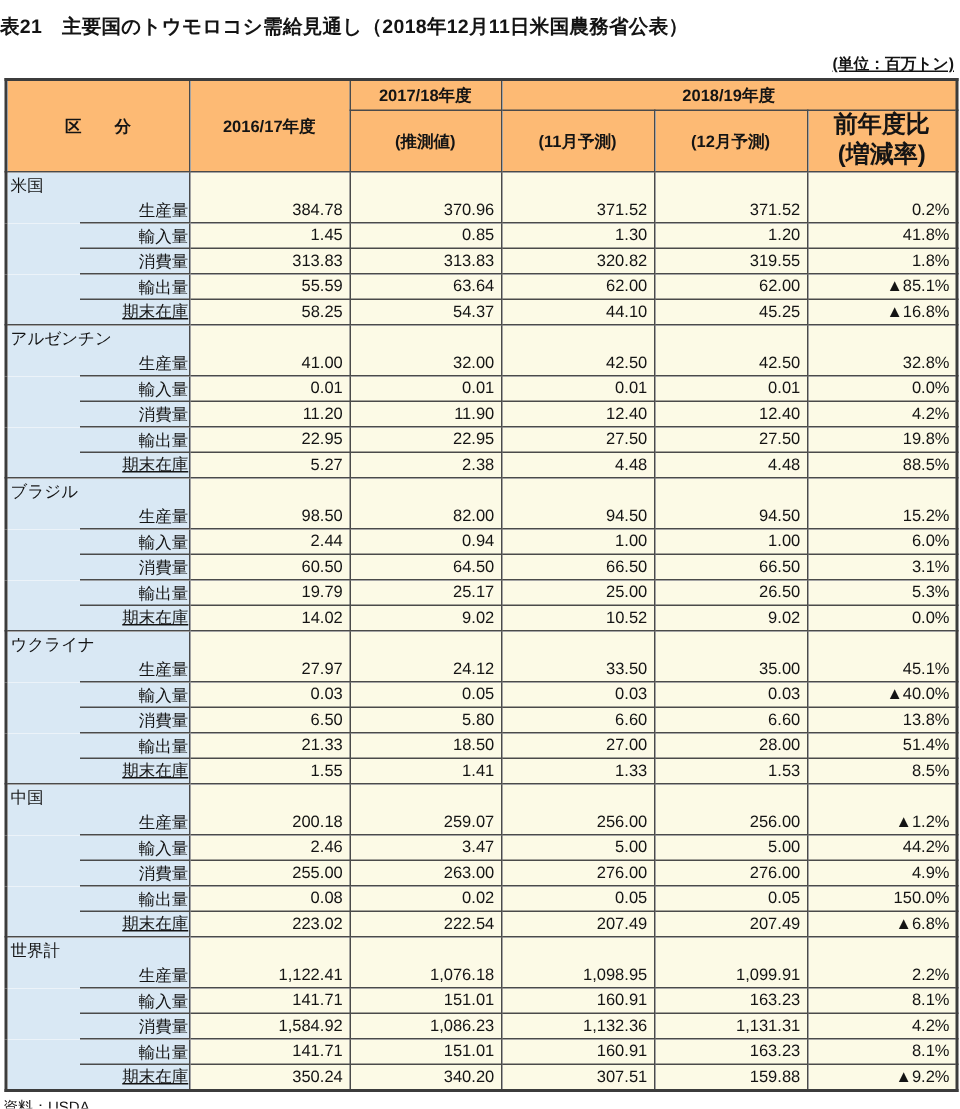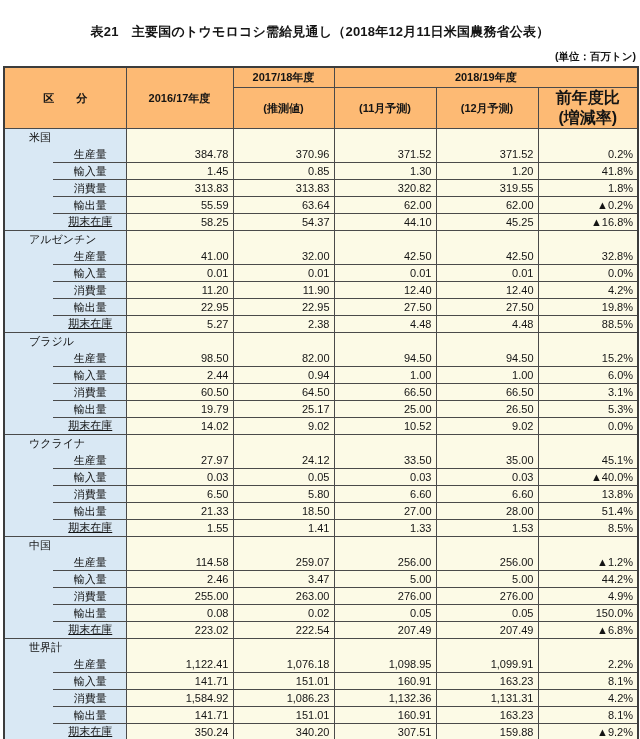--- a/index.html
+++ b/index.html
@@ -2,49 +2,50 @@
 <html><head>
 <meta charset="utf-8">
 <style>
   html,body{margin:0;padding:0;}
   body{
     width:640px;height:739px;overflow:hidden;background:#ffffff;
     font-family:"Liberation Sans","DejaVu Sans",sans-serif;color:#141414;
     -webkit-font-smoothing:antialiased;
   }
   .title{
-    text-align:center;font-weight:bold;font-size:13px;letter-spacing:.2px;
-    padding-top:23px;
+    font-weight:bold;font-size:13px;letter-spacing:.2px;
+    padding-top:9px;
   }
   .unit{
     text-align:right;font-weight:bold;font-size:10.5px;
     margin:9px 4px 2px 16px;
+    text-decoration:underline;
   }
   table{
     border-collapse:collapse;table-layout:fixed;width:634px;margin-left:3px;
     border:2px solid #3c3c3c;
   }
   th,td{
     border-left:1px solid #4a4a4a;border-right:1px solid #4a4a4a;
     padding:0;vertical-align:middle;overflow:hidden;white-space:nowrap;
   }
   thead th{
     background:#fdba74;font-weight:bold;font-size:11px;text-align:center;
     border-bottom:1px solid #4a4a4a;
   }
   thead tr.h1 th{height:19px;}
   thead tr.h2 th{height:34px;}
   thead th.yoy{font-size:16px;line-height:1.25;}
   tbody{border-top:1px solid #4a4a4a;}
   tbody tr{height:17px;}
   .country-cell{
-    background:#d9e8f4;font-size:11px;padding-left:24px;text-align:left;
+    background:#d9e8f4;font-size:11px;padding-left:2px;text-align:left;
   }
   .label-cell{
-    background-color:#d9e8f4;font-size:11px;padding-left:50px;text-align:center;
+    background-color:#d9e8f4;font-size:11px;padding-left:50px;text-align:right;
     background-image:linear-gradient(to right, rgba(0,0,0,0) 48px, #4a4a4a 48px);
     background-repeat:no-repeat;background-size:100% 1px;background-position:left bottom;
   }
   tr.data-row:last-child .label-cell{background-image:none;text-decoration:underline;}
   .num{
     background:#fcfae6;font-size:11px;text-align:right;padding-right:4px;
   }
   tr.data-row .num{border-bottom:1px solid #4a4a4a;}
   tbody:last-child tr.data-row:last-child .num{border-bottom:none;}
   .footer{margin:4px 0 0 2px;font-size:10px;line-height:1.35;}
@@ -114,21 +115,21 @@
         <td class="num">320.82</td>
         <td class="num">319.55</td>
         <td class="num">1.8%</td>
       </tr>
       <tr class="data-row">
         <td class="label-cell">輸出量</td>
         <td class="num">55.59</td>
         <td class="num">63.64</td>
         <td class="num">62.00</td>
         <td class="num">62.00</td>
-        <td class="num">▲0.2%</td>
+        <td class="num">▲85.1%</td>
       </tr>
       <tr class="data-row">
         <td class="label-cell">期末在庫</td>
         <td class="num">58.25</td>
         <td class="num">54.37</td>
         <td class="num">44.10</td>
         <td class="num">45.25</td>
         <td class="num">▲16.8%</td>
       </tr>
     </tbody>
@@ -286,21 +287,21 @@
       <tr class="country-row">
         <td class="country-cell">中国</td>
         <td class="num"></td>
         <td class="num"></td>
         <td class="num"></td>
         <td class="num"></td>
         <td class="num"></td>
       </tr>
       <tr class="data-row">
         <td class="label-cell">生産量</td>
-        <td class="num">114.58</td>
+        <td class="num">200.18</td>
         <td class="num">259.07</td>
         <td class="num">256.00</td>
         <td class="num">256.00</td>
         <td class="num">▲1.2%</td>
       </tr>
       <tr class="data-row">
         <td class="label-cell">輸入量</td>
         <td class="num">2.46</td>
         <td class="num">3.47</td>
         <td class="num">5.00</td>

